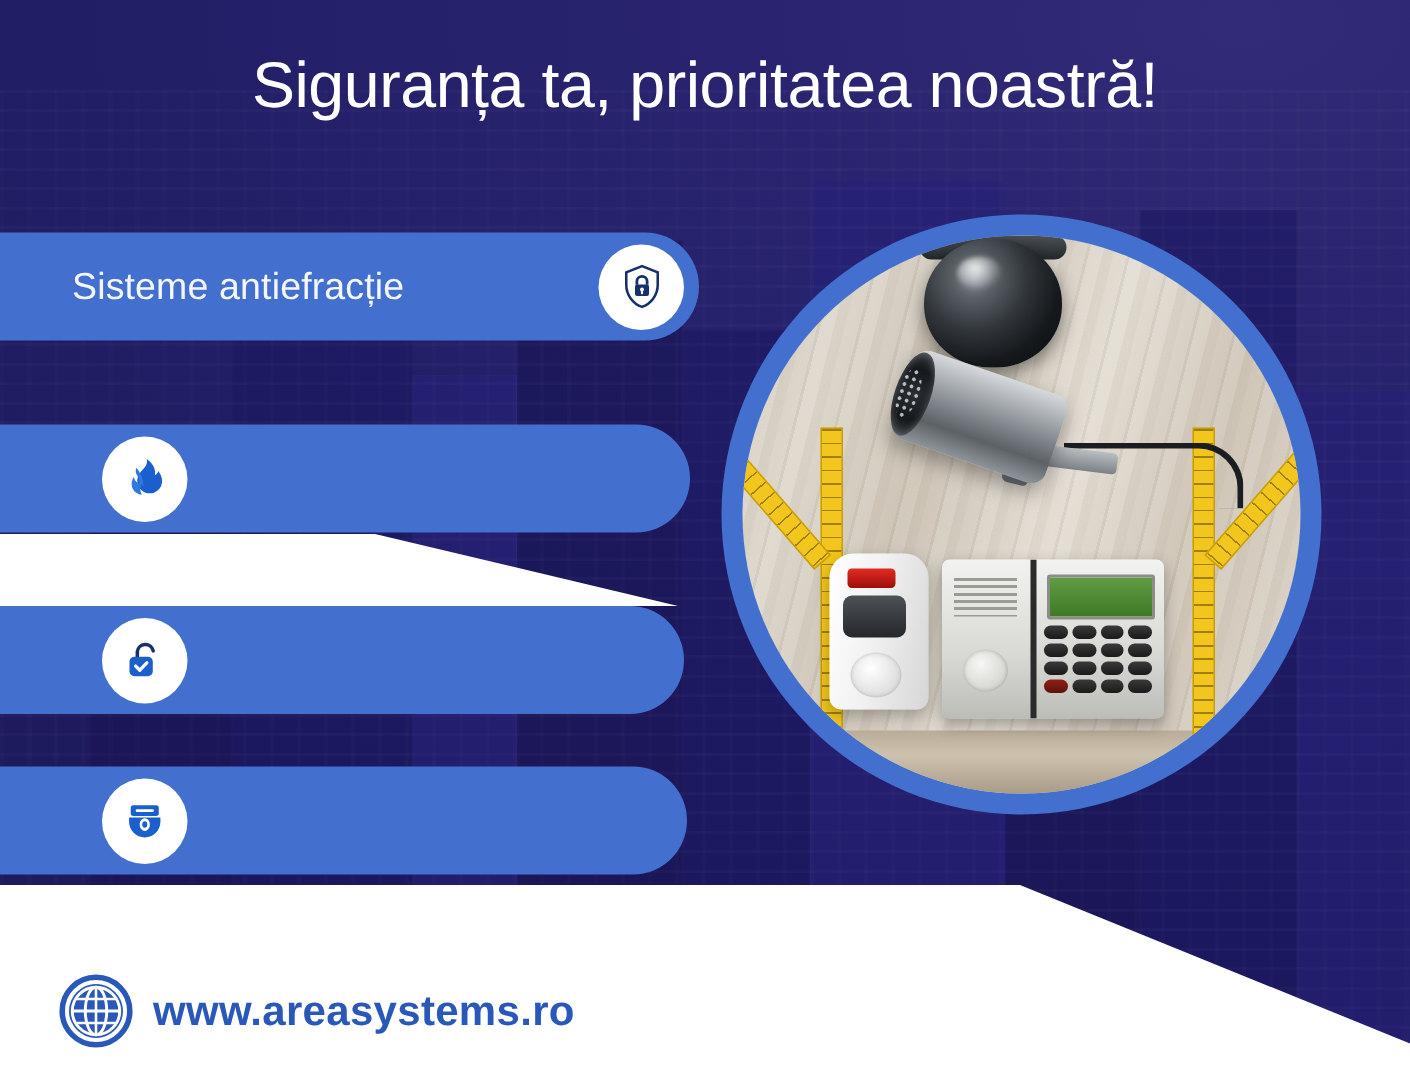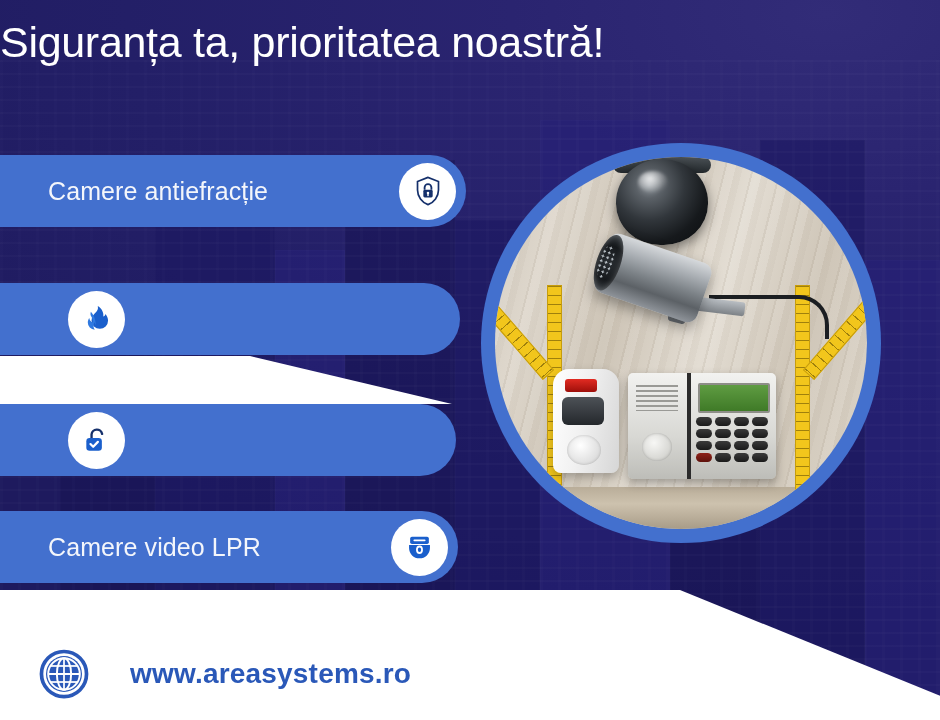--- a/index.html
+++ b/index.html
@@ -69,22 +69,23 @@
     top: 590px;
     width: 940px;
     height: 130px;
     clip-path: polygon(0 0, 680px 0, 1000px 130px, 0 130px);
   }
 
   
   .title {
     position: absolute;
     left: 0;
-    top: 18px;
+    top: 33px;
     width: 940px;
+    text-align: center;
     color: #ffffff;
     font-size: 43px;
     font-weight: 400;
     letter-spacing: -0.3px;
     white-space: nowrap;
   }
 
   
   .pill {
     position: absolute;
@@ -382,21 +383,21 @@
   }
   .key.red { background: linear-gradient(#8e2118, #5e120c); }
 
   
   .footer {
     position: absolute;
     left: 38px;
     top: 648px;
     display: flex;
     align-items: center;
-    gap: 40px;
+    gap: 12px;
   }
   .globe {
     width: 52px;
     height: 52px;
   }
   .site-url {
     color: #2a58b8;
     font-size: 28px;
     font-weight: bold;
     letter-spacing: 0.2px;
@@ -475,21 +476,21 @@
             <div class="key"></div>
         </div>
       </div>
     </div>
   </div>
 
   <div class="wedge wedge-mid"></div>
   <div class="wedge wedge-bottom2"></div>
 
   <div class="pill pill-1">
-    <span class="pill-label">Camere antiefracție</span>
+    <span class="pill-label">Sisteme antiefracție</span>
     <span class="pill-badge">
       <svg width="34" height="34" viewBox="0 0 24 24" aria-hidden="true">
         <path d="M12 2.4 4.6 5.3v6c0 4.6 3.1 8.8 7.4 10.3 4.3-1.5 7.4-5.7 7.4-10.3v-6L12 2.4z" fill="none" stroke="#15306b" stroke-width="1.2"></path>
         <path d="M9.6 11.2v-1.6a2.4 2.4 0 0 1 4.8 0v1.6" fill="none" stroke="#15306b" stroke-width="1.3"></path>
         <rect x="8.7" y="11.1" width="6.6" height="5.4" rx="1" fill="#15306b"></rect>
         <circle cx="12" cy="13.4" r="0.9" fill="#ffffff"></circle>
         <rect x="11.5" y="13.6" width="1" height="2" fill="#ffffff"></rect>
       </svg>
     </span>
   </div>
@@ -507,21 +508,20 @@
     <span class="pill-badge">
       <svg width="33" height="33" viewBox="0 0 24 24" aria-hidden="true">
         <path d="M8.4 10.2V7.6a3.9 3.9 0 0 1 7.7-.4" fill="none" stroke="#15306b" stroke-width="1.7" stroke-linecap="round"></path>
         <rect x="4.6" y="10.1" width="11.3" height="9.4" rx="2.4" fill="#1a5fcc"></rect>
         <path d="M7.6 14.6l2 2 3.4-3.6" fill="none" stroke="#ffffff" stroke-width="1.6" stroke-linecap="round" stroke-linejoin="round"></path>
       </svg>
     </span>
   </div>
 
   <div class="pill pill-4">
-    <span class="pill-label">Camere video LPR</span>
     <span class="pill-badge">
       <svg width="33" height="33" viewBox="0 0 24 24" aria-hidden="true">
         <rect x="5.2" y="4.2" width="13.6" height="5.2" rx="1.3" fill="#1a5fcc"></rect>
         <rect x="7.6" y="6.2" width="8.8" height="1.3" rx="0.6" fill="#ffffff"></rect>
         <path d="M4.4 10.2h15.2v2.1c0 4.2-3.4 7.6-7.6 7.6s-7.6-3.4-7.6-7.6v-2.1z" fill="#1a5fcc"></path>
         <ellipse cx="12" cy="13.6" rx="2.5" ry="3.1" fill="#ffffff"></ellipse>
         <ellipse cx="12" cy="13.6" rx="1.2" ry="1.6" fill="#1a5fcc"></ellipse>
       </svg>
     </span>
   </div>

